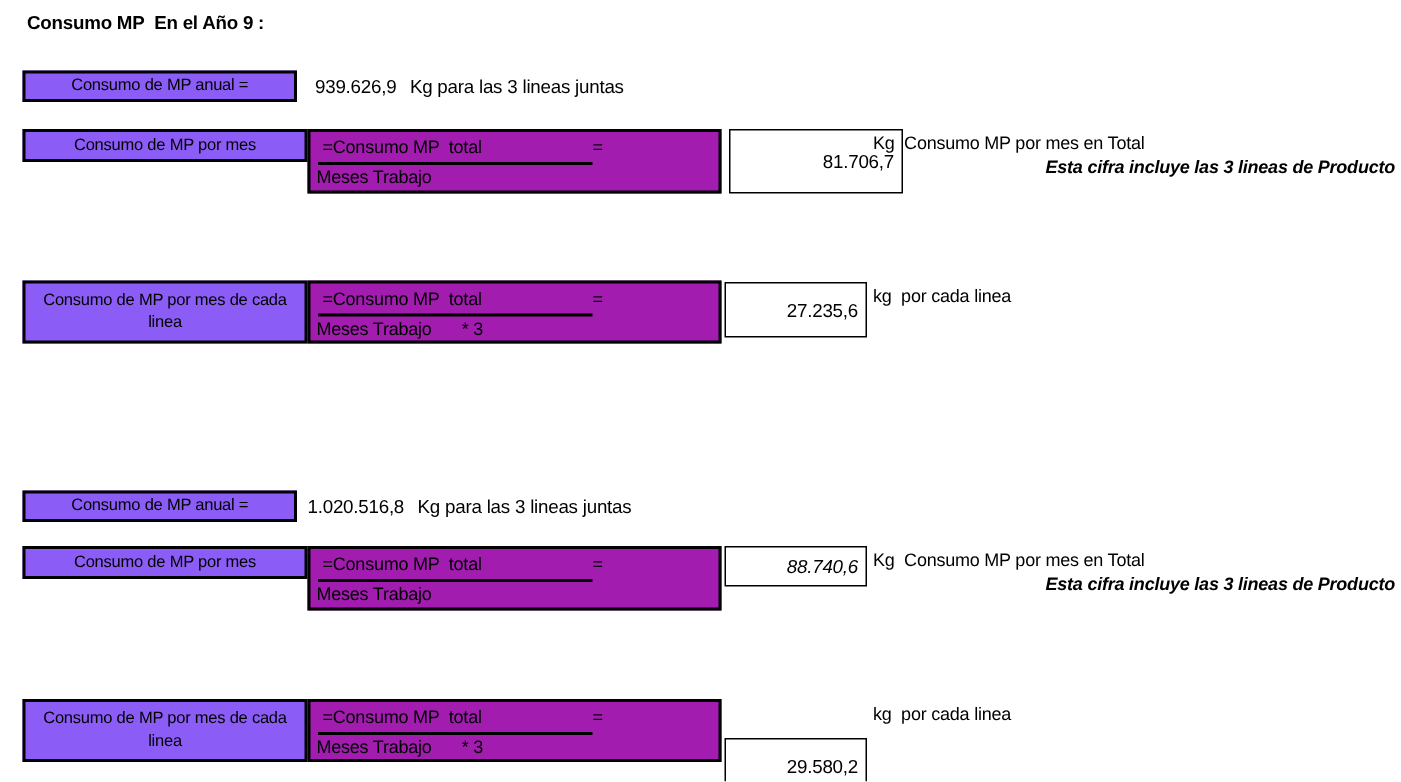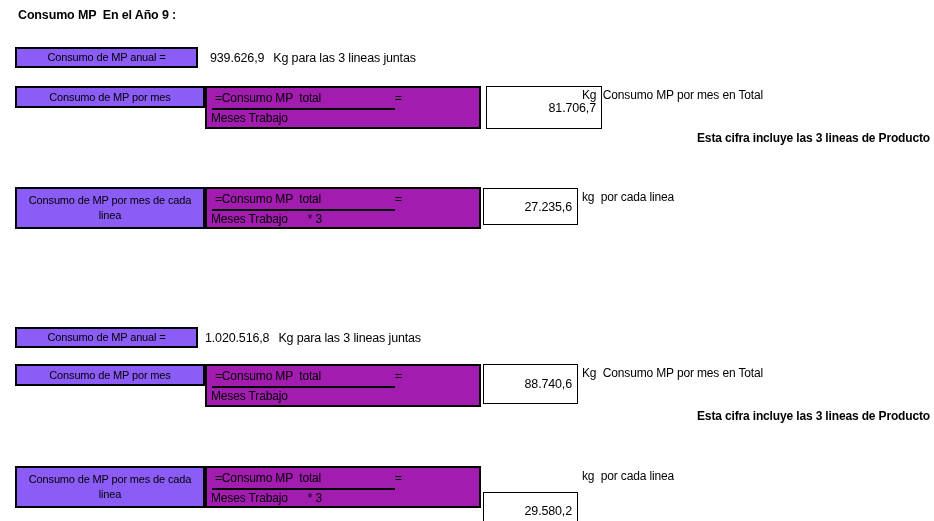--- a/index.html
+++ b/index.html
@@ -24,21 +24,21 @@
   .feq{position:absolute;left:188px;top:3px;}
   .fbar{position:absolute;left:5px;top:20px;width:183px;height:1.5px;background:#000;}
   .fden{position:absolute;left:4px;top:23px;display:flex;gap:20px;white-space:pre;}
   .valuebox{
     background:#ffffff;border:1.5px solid #000;box-sizing:border-box;
     display:flex;align-items:center;justify-content:flex-end;
     padding-right:5px;font-size:12.5px;
   }
   .annual-line{display:flex;align-items:center;gap:9px;font-size:12.5px;height:21px;white-space:pre;}
   .note{font-size:12px;white-space:pre;}
-  .note-em{font-size:12px;font-weight:bold;white-space:pre;margin-top:27px;}
+  .note-em{font-size:12px;font-weight:bold;font-style:italic;white-space:pre;}
 </style>
 </head>
 <body>
 
 <div class="sheet">
 
   <div class="abs sec-title" style="left:18px;top:8px;">Consumo MP  En el Año 9 :</div>
 
   <div class="abs graycell" style="left:15px;top:47px;width:183px;height:21px;">
     <span>Consumo de MP anual =</span>
@@ -97,21 +97,21 @@
   </div>
   <div class="abs formulabox" style="left:205px;top:364px;width:276px;height:43px;">
     <span class="fnum">=Consumo MP  total</span>
     <span class="feq">=</span>
     <div class="fbar"></div>
     <div class="fden">
       <span>Meses Trabajo</span>
       <span></span>
     </div>
   </div>
-  <div class="abs valuebox" style="left:483px;top:364px;width:95px;height:40px;">
+  <div class="abs valuebox" style="left:483px;top:364px;width:95px;height:27px;font-style:italic;">
     <span>88.740,6</span>
   </div>
   <div class="abs note" style="left:582px;top:366px;">Kg  Consumo MP por mes en Total</div>
   <div class="abs note-em" style="right:4px;top:382px;">Esta cifra incluye las 3 lineas de Producto</div>
 
   <div class="abs graycell rowlabel" style="left:15px;top:466px;width:190px;height:42px;">
     <span>Consumo de MP por mes de cada linea</span>
   </div>
   <div class="abs formulabox" style="left:205px;top:466px;width:276px;height:42px;">
     <span class="fnum">=Consumo MP  total</span>

